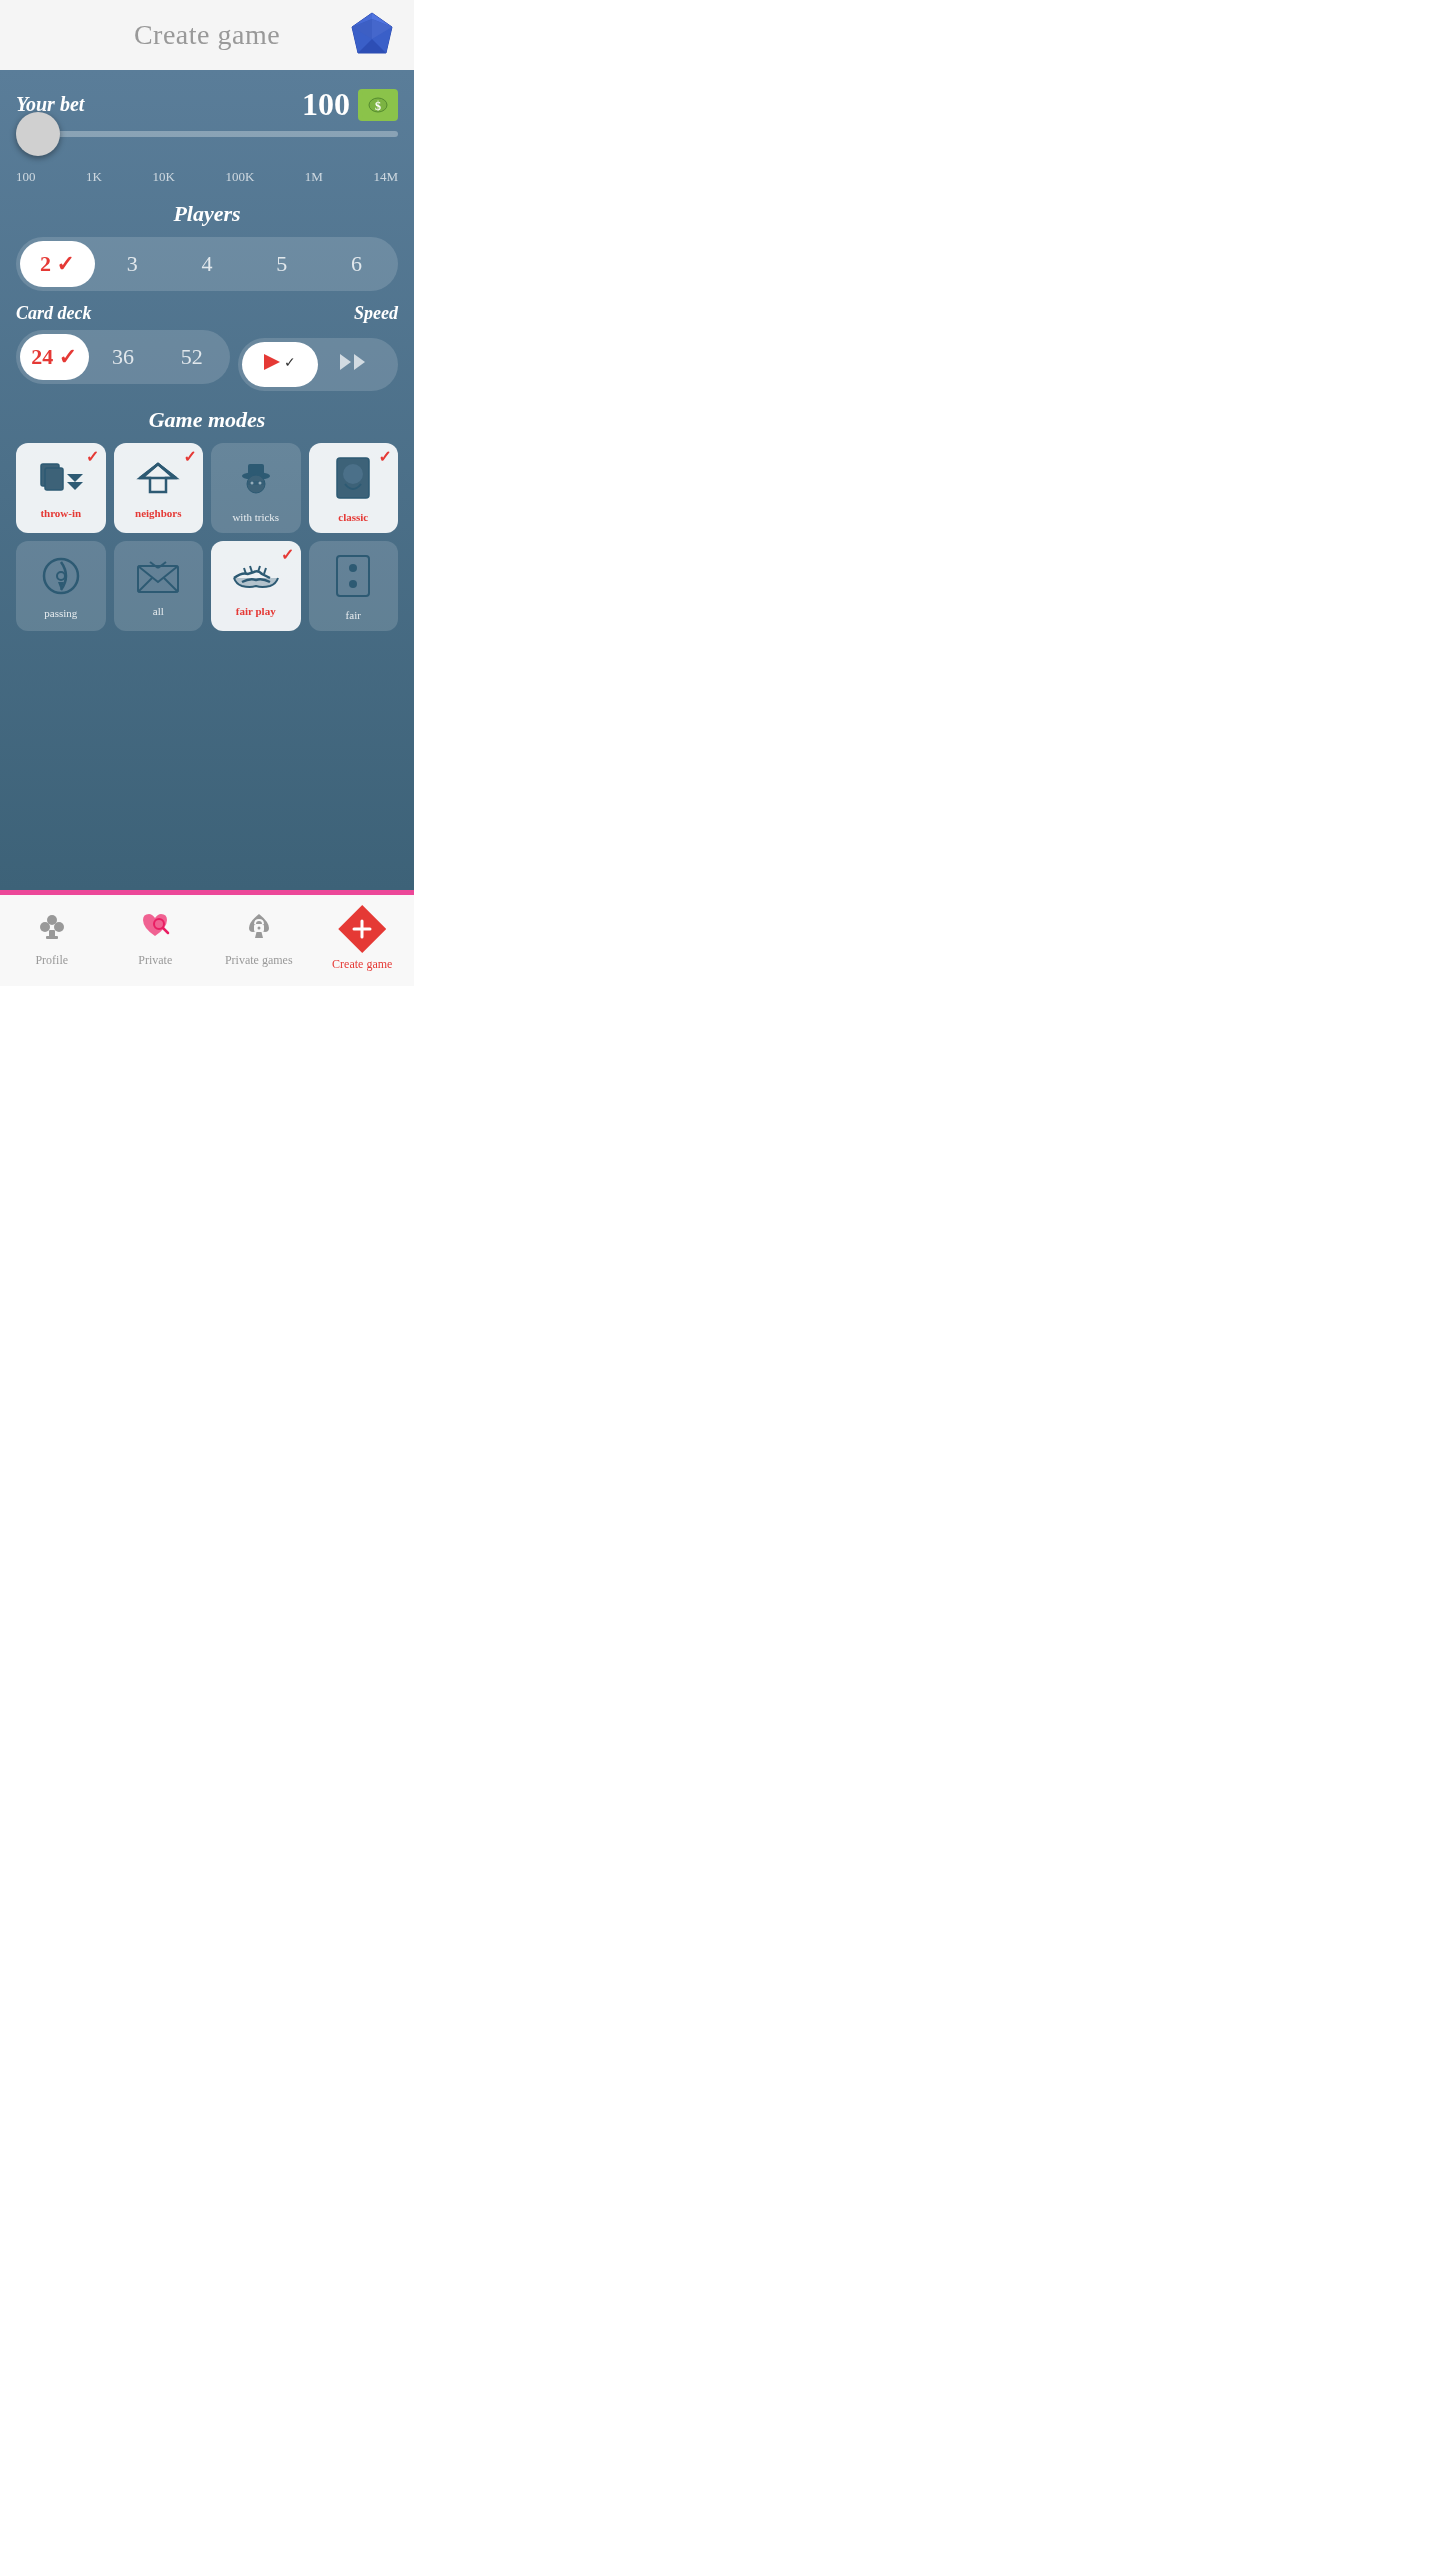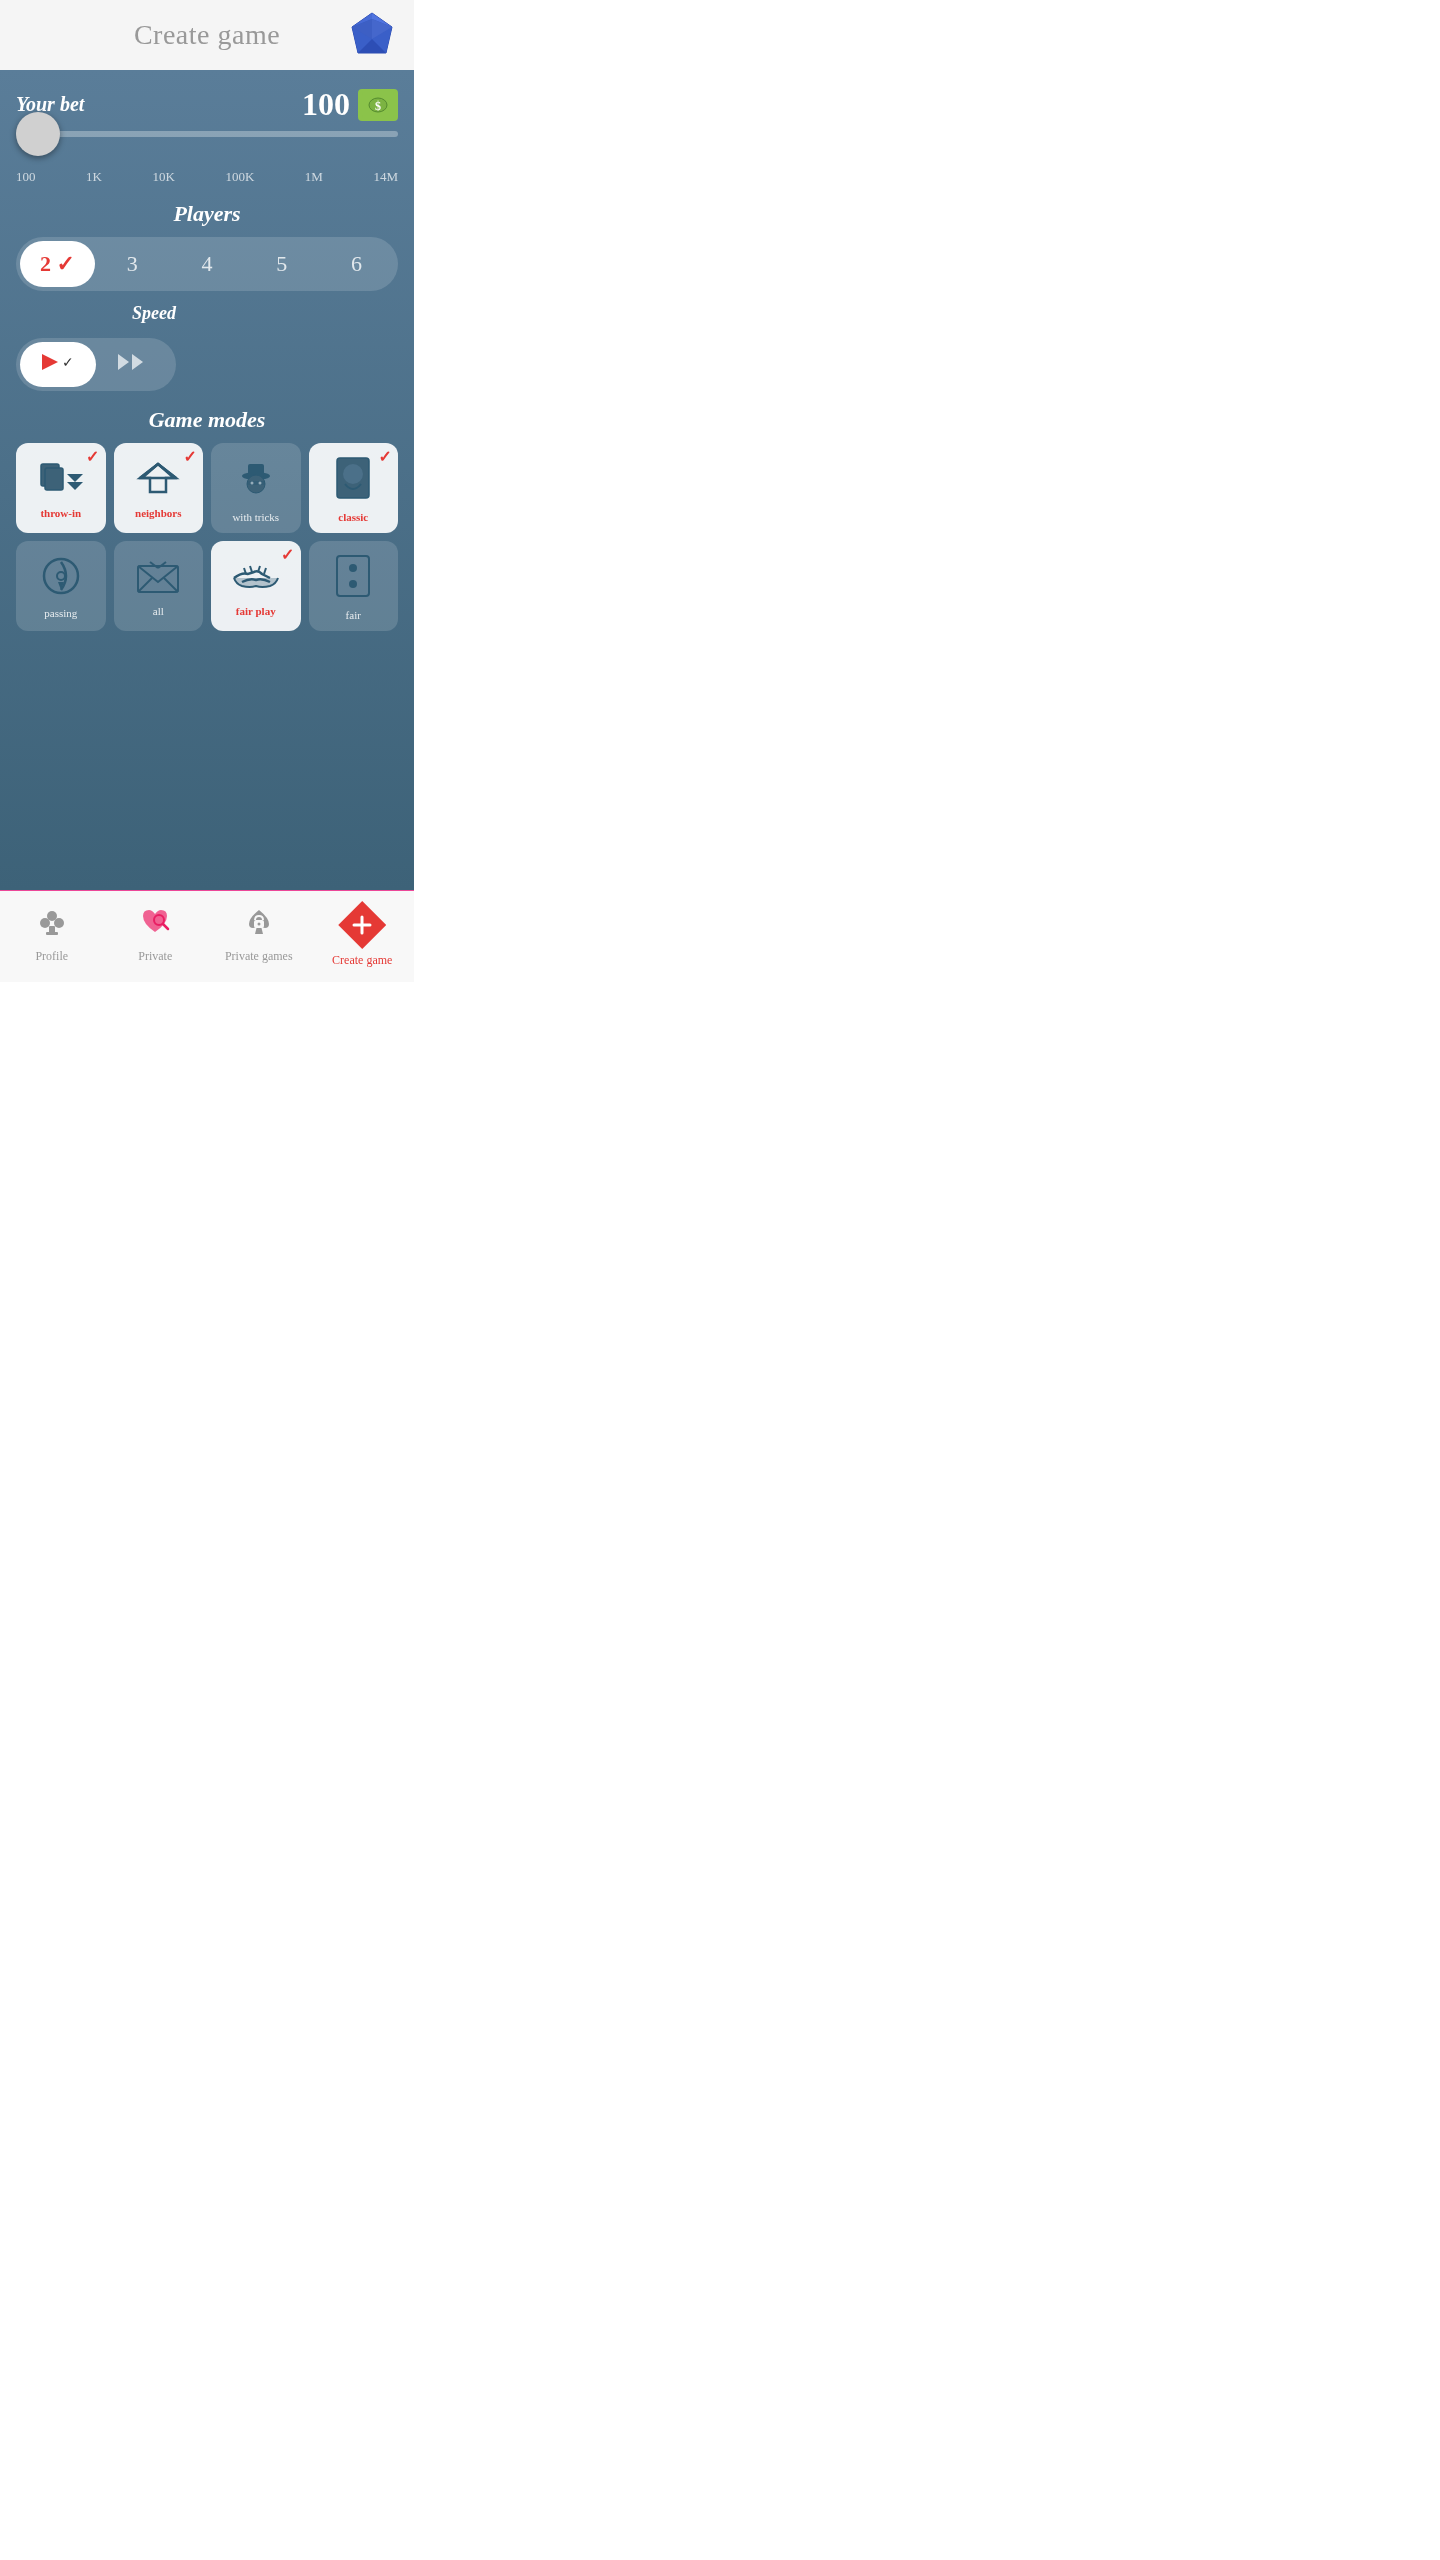--- a/index.html
+++ b/index.html
@@ -292,21 +292,21 @@
       font-size: 18px;
     }
 
     
     .bottom-nav {
       background: #f8f8f8;
       display: flex;
       align-items: center;
       justify-content: space-around;
       padding: 10px 0 14px;
-      border-top: 1px solid #ec4899;
+      border-top: 5px solid #ec4899;
     }
     .nav-item {
       display: flex;
       flex-direction: column;
       align-items: center;
       gap: 4px;
       cursor: pointer;
       flex: 1;
     }
     .nav-icon {
@@ -407,20 +407,28 @@
   <div class="section-title">Players</div>
   <div class="selector-row">
     <div class="selector-option active">2 ✓</div>
     <div class="selector-option">3</div>
     <div class="selector-option">4</div>
     <div class="selector-option">5</div>
     <div class="selector-option">6</div>
   </div>
 
   <div class="deck-speed-row">
+    <div class="deck-col">
+      <div class="deck-label">Card deck</div>
+      <div class="deck-selector">
+        <div class="deck-option active">24 ✓</div>
+        <div class="deck-option">36</div>
+        <div class="deck-option">52</div>
+      </div>
+    </div>
     <div class="speed-col">
       <div class="speed-label">Speed</div>
       <div class="speed-selector">
         <div class="speed-option active">
           <svg width="36" height="20" viewBox="0 0 36 20">
             <polygon points="2,2 18,10 2,18" fill="#e53935"></polygon>
             <text x="22" y="15" font-size="14" fill="#333">✓</text>
           </svg>
         </div>
         <div class="speed-option">

